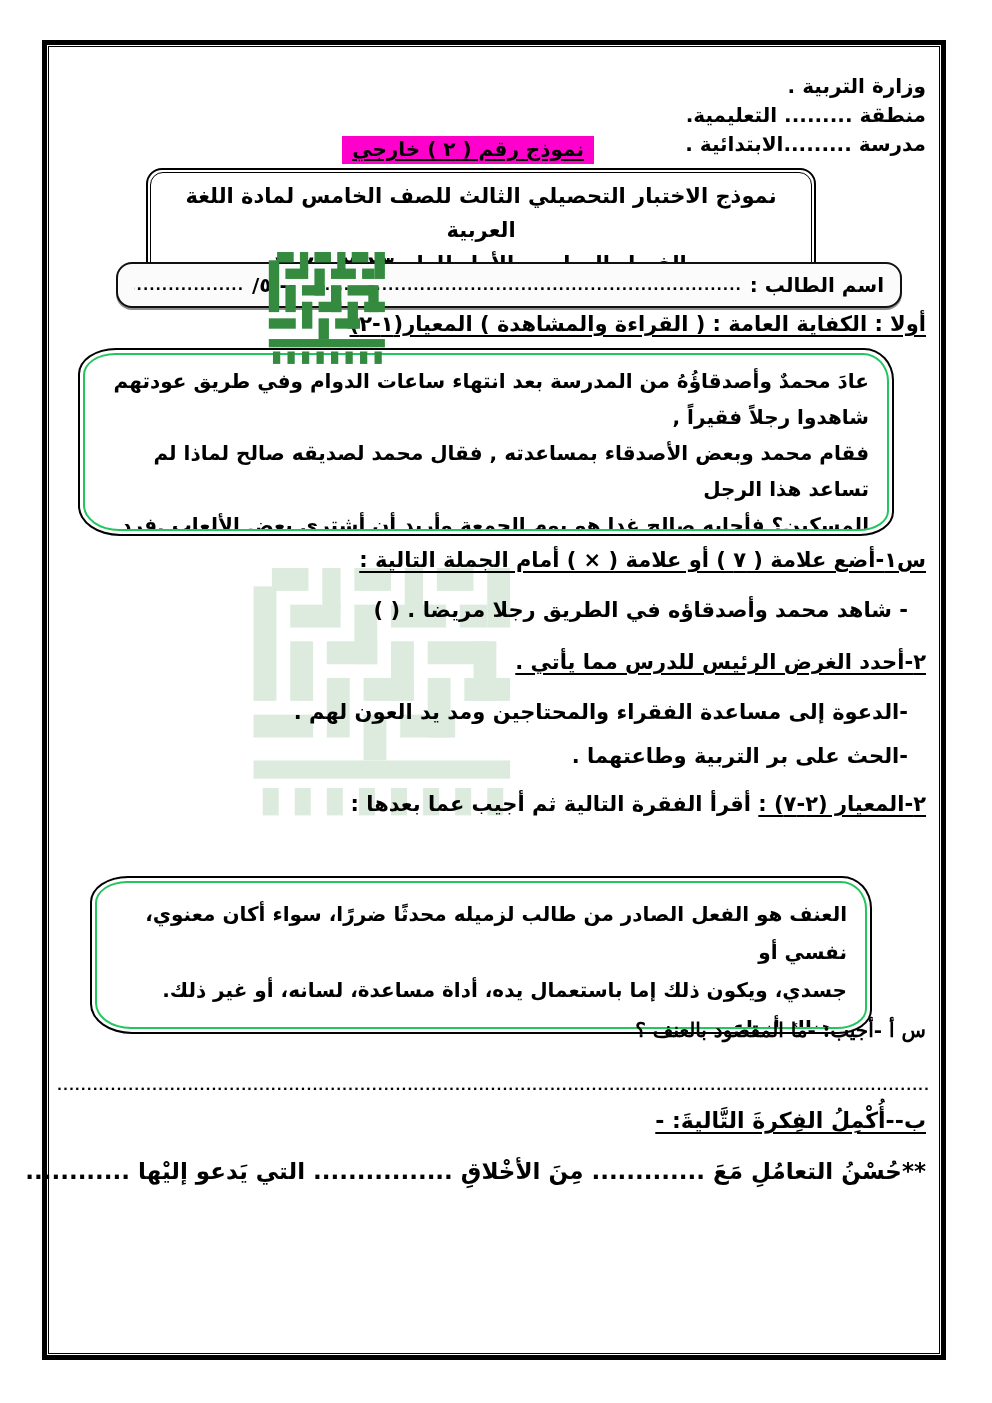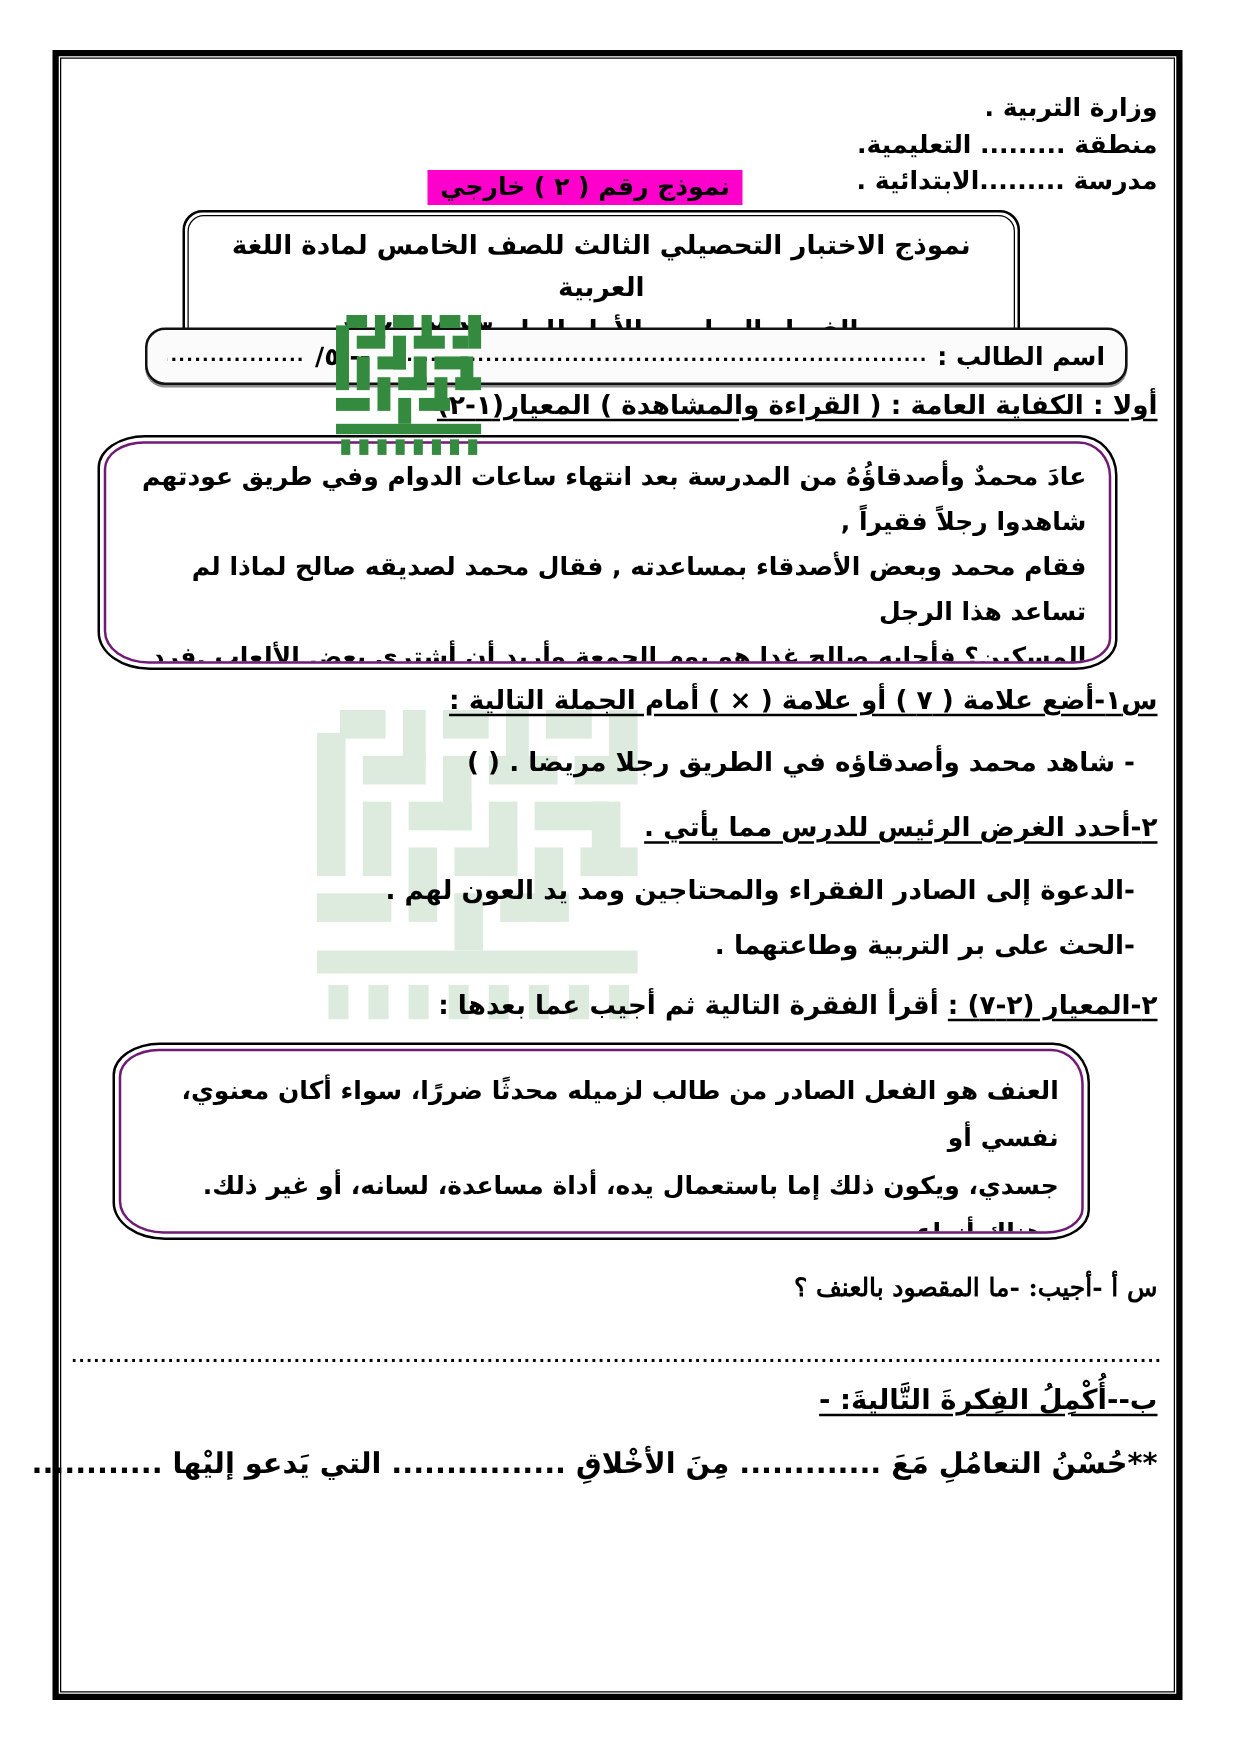--- a/index.html
+++ b/index.html
@@ -4,40 +4,40 @@
 <style>
   html,body{margin:0;padding:0;background:#fff;}
   body{width:992px;height:1403px;position:relative;font-family:"DejaVu Sans",sans-serif;color:#000;overflow:hidden;}
   .frame{position:absolute;left:42px;top:40px;width:904px;height:1320px;border:5px solid #000;box-sizing:border-box;}
   .frame-inner{position:absolute;inset:1px;border:1.5px solid #000;}
   .content{position:absolute;left:42px;top:40px;width:904px;height:1320px;direction:rtl;}
   .abs{position:absolute;z-index:1;}
   
   .header-block{top:32px;right:20px;text-align:right;font-weight:bold;font-size:20px;line-height:29px;}
   .model-label{top:96px;right:352px;background:#ff00cc;padding:1px 10px 3px 10px;font-weight:bold;font-size:20px;}
-  .model-label span{text-underline-offset:3px;}
+  .model-label span{text-decoration:underline;text-underline-offset:3px;}
   
   .title-box{top:128px;right:130px;width:670px;border:2px solid #000;border-radius:16px;padding:2px;box-sizing:border-box;}
   .title-box-inner{border:1.5px solid #000;border-radius:13px;padding:6px 10px 8px 10px;text-align:center;font-weight:bold;font-size:21px;line-height:34px;}
   
   .student-box{top:222px;right:44px;width:786px;height:46px;border:2px solid #111;border-radius:16px;background:#fbfbfb;box-shadow:0 2px 0 rgba(0,0,0,.45);box-sizing:border-box;display:flex;align-items:center;padding:0 16px;font-weight:bold;font-size:20px;gap:8px;}
   .student-box .dots{flex:1;overflow:hidden;white-space:nowrap;font-size:14px;letter-spacing:1px;}
   .student-box .sdots{width:110px;overflow:hidden;white-space:nowrap;font-size:14px;letter-spacing:1px;}
   .ltr{direction:ltr;unicode-bidi:bidi-override;}
   
   .logo{top:212px;right:550px;width:130px;height:114px;z-index:3;}
   .watermark{top:528px;right:410px;width:290px;height:252px;z-index:0;opacity:0.16;}
   
   .h-underline{font-weight:bold;font-size:21px;white-space:nowrap;text-decoration:underline;text-underline-offset:4px;text-decoration-thickness:1.5px;}
   .sec1-heading{top:272px;right:20px;}
   
   .wavy{box-sizing:border-box;border:2.5px solid #000;border-radius:38px 30px 34px 42px / 26px 32px 24px 30px;padding:3px;}
-  .wavy-inner{border:2px solid #701a75;border-radius:32px 26px 30px 36px / 22px 28px 20px 26px;padding:8px 18px;font-weight:bold;font-size:20px;line-height:36px;text-align:right;height:100%;box-sizing:border-box;overflow:hidden;}
+  .wavy-inner{border:2px solid #22c55e;border-radius:32px 26px 30px 36px / 22px 28px 20px 26px;padding:8px 18px;font-weight:bold;font-size:20px;line-height:36px;text-align:right;height:100%;box-sizing:border-box;overflow:hidden;}
   .pass1-box{top:308px;right:52px;width:816px;height:188px;}
-  .pass2-box{top:794px;right:74px;width:782px;height:158px;}
+  .pass2-box{top:836px;right:74px;width:782px;height:158px;}
   .pass2-box .wavy-inner{line-height:38px;padding-top:12px;}
   .q-item{font-weight:bold;font-size:21px;white-space:nowrap;}
   .q1-heading{top:508px;right:20px;}
   .q1-item{top:558px;right:38px;}
   .q2-heading{top:610px;right:20px;}
   .q2-opt1{top:660px;right:38px;}
   .q2-row{top:704px;right:38px;left:150px;display:flex;justify-content:space-between;}
   .sec2-heading{top:752px;right:20px;font-weight:bold;font-size:21px;white-space:nowrap;}
   .sec2-heading .u{text-decoration:underline;text-underline-offset:4px;text-decoration-thickness:1.5px;}
   .question-a{top:978px;right:20px;font-family:"DejaVu Serif","Liberation Serif",serif;font-size:20px;font-weight:600;white-space:nowrap;}
@@ -135,21 +135,21 @@
       <div>فقام محمد وبعض الأصدقاء بمساعدته , فقال محمد لصديقه صالح لماذا لم تساعد هذا الرجل</div>
       <div>المسكين؟ فأجابه صالح غدا هو يوم الجمعة وأريد أن أشتري بعض الألعاب ,فرد عليه صديقهم</div>
 
     </div>
   </div>
 
   <div class="abs h-underline q1-heading">س١-أضع علامة ( ٧ )  أو علامة ( × )  أمام الجملة التالية :</div>
   <div class="abs q-item q1-item">- شاهد محمد وأصدقاؤه في الطريق رجلا مريضا   . (     )</div>
 
   <div class="abs h-underline q2-heading">٢-أحدد الغرض الرئيس للدرس مما يأتي  .</div>
-  <div class="abs q-item q2-opt1">-الدعوة إلى الصادر الفقراء والمحتاجين ومد يد العون لهم .</div>
+  <div class="abs q-item q2-opt1">-الدعوة إلى مساعدة الفقراء والمحتاجين ومد يد العون لهم .</div>
   <div class="abs q2-row">
     <span class="q-item">-الحث على بر التربية وطاعتهما .</span>
   </div>
 
   <div class="abs sec2-heading">
     <span class="u">٢-المعيار (٢-٧) :</span><span> أقرأ الفقرة  التالية ثم أجيب عما بعدها :</span>
   </div>
 
   <div class="abs wavy pass2-box">
     <div class="wavy-inner">

